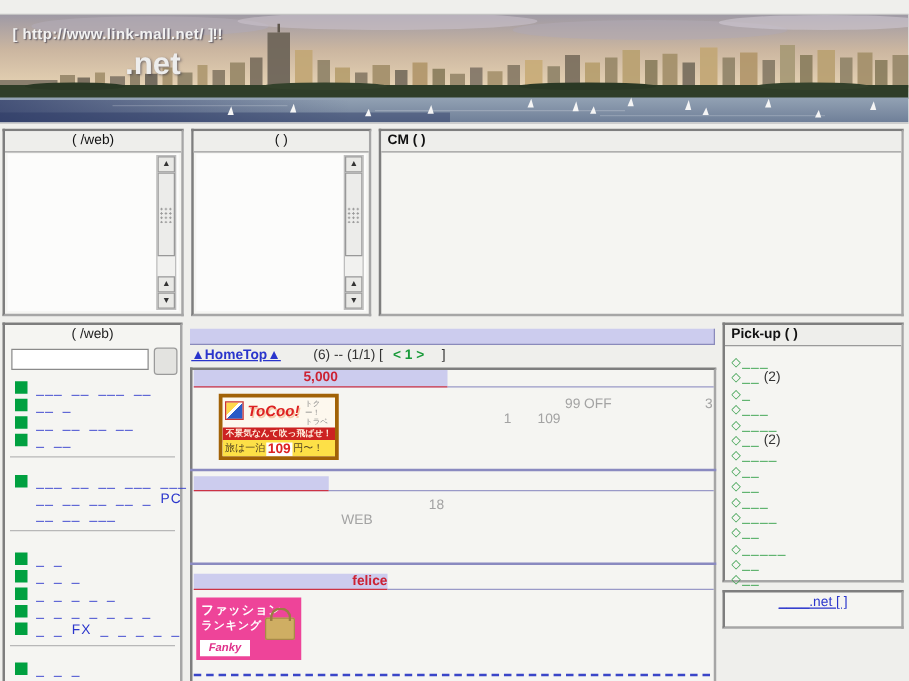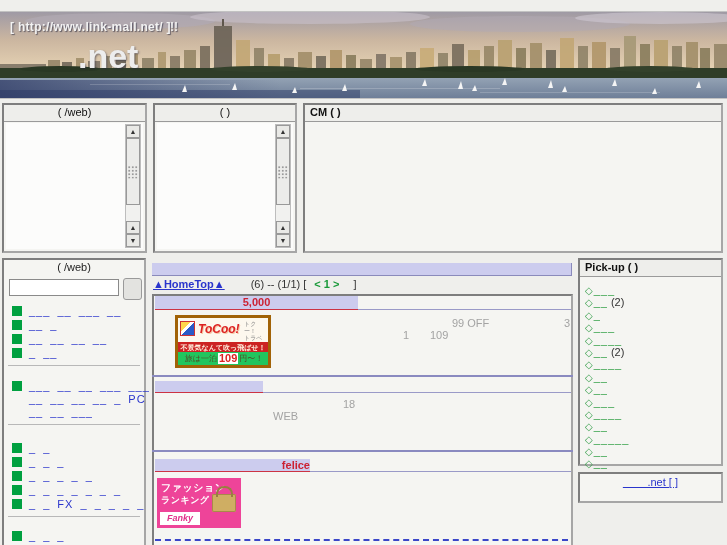--- a/index.html
+++ b/index.html
@@ -9,21 +9,21 @@
     font-family:"Liberation Sans",sans-serif;font-size:11px;color:#222;
   }
   
   .banner{position:absolute;left:0;top:11px;width:727px;height:86px;
     border-top:1px solid #c2c2c2;border-bottom:1px solid #c2c2c2;overflow:hidden;}
   .banner svg{display:block;}
   .b-url{position:absolute;left:10px;top:8px;color:#f2f2f2;font-weight:bold;font-size:12px;
     text-shadow:1px 1px 1px rgba(40,40,60,.6);letter-spacing:.3px;}
   .b-bang{position:absolute;left:170px;top:8px;color:#f2f2f2;font-weight:bold;font-size:12px;
     text-shadow:1px 1px 1px rgba(40,40,60,.6);}
-  .b-name{position:absolute;left:78px;top:25px;color:#ededed;font-weight:bold;font-size:34px;
+  .b-name{position:absolute;left:100px;top:25px;color:#ededed;font-weight:bold;font-size:25px;
     text-shadow:1px 1px 2px rgba(40,40,60,.55);}
   
   .box{position:absolute;box-sizing:border-box;background:#f5f5f2;
     border:2px solid;border-color:#7e7e7e #a6a6a6 #a6a6a6 #7e7e7e;}
   .box-hd{height:16px;line-height:15px;border-bottom:1px solid #9a9a9a;background:#eeeeeb;
     text-align:center;color:#111;}
   .box-hd.left{text-align:left;padding-left:5px;font-weight:bold;}
   
   .lbox{position:absolute;left:2px;right:2px;top:18px;bottom:2px;background:#fcfcfb;}
   .sb{position:absolute;top:1px;bottom:1px;right:2px;width:16px;background:#f1f1ef;
@@ -64,22 +64,22 @@
   
   .ad-tocoo{position:absolute;left:21px;top:19px;width:96px;height:53px;box-sizing:border-box;
     border:3px solid #a16207;background:#fdf8ee;cursor:pointer;overflow:hidden;}
   .tc-flag{position:absolute;left:2px;top:3px;width:15px;height:15px;border:1px solid #cc3333;box-sizing:border-box;
     background:linear-gradient(135deg,#ffd84d 0 38%,#ffffff 38% 52%,#2a5bc8 52% 100%);}
   .tc-logo{position:absolute;left:20px;top:4px;font-size:12px;font-weight:bold;font-style:italic;color:#dd2222;
     text-shadow:1px 1px 0 #f6c9a8;}
   .tc-sub{position:absolute;left:66px;top:3px;font-size:6px;line-height:7px;color:#888;}
   .tc-strip{position:absolute;left:0;right:0;top:24px;height:12px;background:#cc2222;color:#ffeedd;
     font-size:7px;font-weight:bold;line-height:12px;text-align:center;overflow:hidden;}
-  .tc-bottom{position:absolute;left:0;right:0;bottom:0;height:13px;background:#22c55e;color:#554422;
-    font-size:8px;line-height:13px;text-align:center;padding-left:2px;overflow:hidden;}
+  .tc-bottom{position:absolute;left:0;right:0;bottom:0;height:13px;background:#fde047;color:#554422;
+    font-size:8px;line-height:13px;text-align:left;padding-left:2px;overflow:hidden;}
   .tc-price{display:inline-block;background:#fff;color:#dd2222;font-size:11px;font-weight:bold;
     line-height:11px;padding:0 1px;margin:0 1px;vertical-align:-1px;}
   
   .ad-bonus{position:absolute;left:3px;top:100px;width:100px;height:54px;box-sizing:border-box;
     border:2px solid #e6d53a;cursor:pointer;overflow:hidden;text-align:center;
     background:
       radial-gradient(circle at 12% 18%,#f6c6d8 0 11%,transparent 12%),
       radial-gradient(circle at 85% 15%,#c8ddf0 0 12%,transparent 13%),
       radial-gradient(circle at 30% 85%,#f9e6a0 0 14%,transparent 15%),
       radial-gradient(circle at 70% 75%,#f6c6d8 0 12%,transparent 13%),

